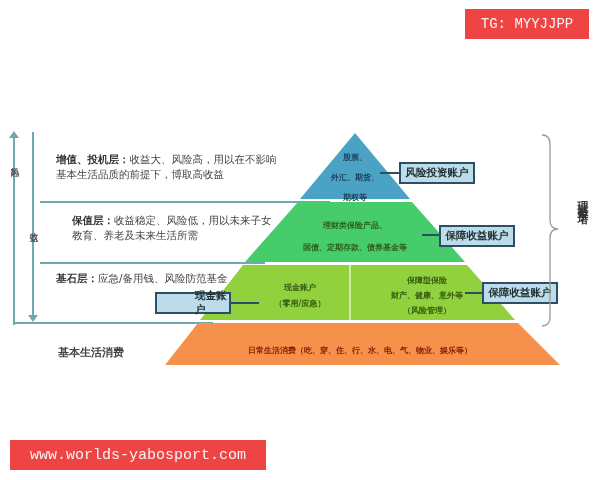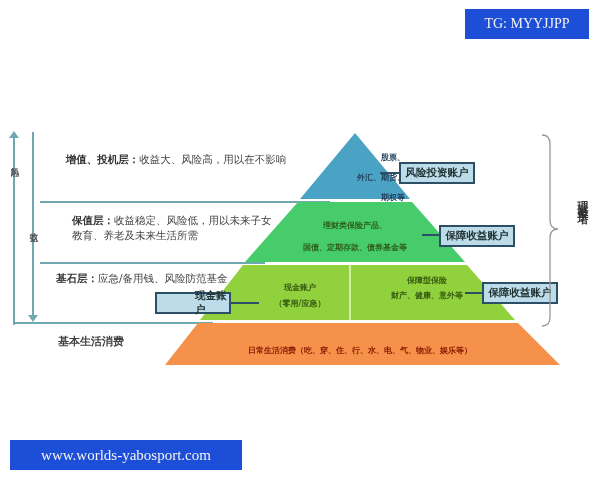--- a/index.html
+++ b/index.html
@@ -1,80 +1,82 @@
 <!DOCTYPE html>
 <html><head>
 <meta charset="utf-8">
 <style>
   html, body { margin:0; padding:0; }
   body { width:600px; height:480px; background:#ffffff; position:relative; overflow:hidden; font-family:"DejaVu Sans", sans-serif; }
   .abs { position:absolute; }
-  .watermark { background:#1d4ed8; color:#f4f4f4; font-family:Liberation Serif, serif; font-size:14px; display:flex; align-items:center; justify-content:center; }
+  .watermark { background:#ef4444; color:#f4f4f4; font-family:Liberation Mono, monospace; font-size:14px; display:flex; align-items:center; justify-content:center; }
   .desc { font-size:10.5px; color:#444; line-height:15px; }
   .desc b { color:#333; }
   .hline { background:#6fa7b3; height:2px; }
   .vline { background:#6fa7b3; width:2px; }
   .acct { background:#bcdcea; border:2px solid #2d4f66; font-size:10.5px; color:#233; display:flex; align-items:center; justify-content:center; box-sizing:border-box; font-weight:bold; }
   .conn { background:#2d4f66; height:2px; }
   .ptext { font-size:8px; color:#5a3000; text-align:center; font-weight:bold; }
   .vert { writing-mode:vertical-rl; font-size:9px; color:#444; letter-spacing:1px; }
 </style>
 </head>
 <body>
 
 <div class="abs watermark" style="left:465px;top:9px;width:124px;height:30px;">TG: MYYJJPP</div>
-<div class="abs watermark" style="left:10px;top:440px;width:232px;height:30px;font-size:15px;">www.worlds-yabosport.com</div>
+<div class="abs watermark" style="left:10px;top:440px;width:256px;height:30px;font-size:15px;">www.worlds-yabosport.com</div>
 
 <div class="abs vline" style="left:13px;top:135px;height:190px;"></div>
 <div class="abs" style="left:9px;top:131px;width:0;height:0;border-left:5px solid transparent;border-right:5px solid transparent;border-bottom:7px solid #6fa7b3;"></div>
 <div class="abs vert" style="left:8px;top:160px;">风险</div>
 <div class="abs vline" style="left:32px;top:132px;height:185px;"></div>
 <div class="abs" style="left:28px;top:315px;width:0;height:0;border-left:5px solid transparent;border-right:5px solid transparent;border-top:7px solid #6fa7b3;"></div>
 <div class="abs vert" style="left:27px;top:225px;">收益</div>
 <div class="abs hline" style="left:13px;top:322px;width:200px;"></div>
 
 <div class="abs hline" style="left:40px;top:201px;width:290px;"></div>
 <div class="abs hline" style="left:40px;top:262px;width:225px;"></div>
 
-<div class="abs desc" style="left:56px;top:152px;width:240px;text-align:center;">
+<div class="abs desc" style="left:56px;top:152px;width:240px;">
   <b>增值、投机层：</b><span>收益大、风险高，用以在不影响</span><br>
+  <span>基本生活品质的前提下，博取高收益</span>
 </div>
 <div class="abs desc" style="left:72px;top:213px;width:240px;">
   <b>保值层：</b><span>收益稳定、风险低，用以未来子女</span><br>
   <span>教育、养老及未来生活所需</span>
 </div>
 <div class="abs desc" style="left:56px;top:271px;width:240px;">
   <b>基石层：</b><span>应急/备用钱、风险防范基金</span>
 </div>
-<div class="abs desc" style="left:58px;top:335px;font-weight:bold;font-size:11px;font-family:Liberation Mono, monospace;">基本生活消费</div>
+<div class="abs desc" style="left:58px;top:345px;font-weight:bold;font-size:11px;">基本生活消费</div>
 
 <svg class="abs" style="left:0;top:0;" width="600" height="480">
   <polygon points="355,133 300,199 410,199" fill="#4aa3c4"></polygon>
   <polygon points="298,202 412,202 465,262 245,262" fill="#46cc6a"></polygon>
   <polygon points="243,265 467,265 515,320 200,320" fill="#92d13e"></polygon>
   <line x1="350" y1="265" x2="350" y2="320" stroke="#e6f5c8" stroke-width="1.5"></line>
   <polygon points="198,323 518,323 560,365 165,365" fill="#f5914a"></polygon>
 </svg>
 
-<div class="abs ptext" style="left:305px;top:148px;width:100px;color:#1f3e5a;line-height:20px;text-align:right;">
+<div class="abs ptext" style="left:305px;top:148px;width:100px;color:#1f3e5a;line-height:20px;">
   <div>股票、</div>
   <div>外汇、期货、</div>
   <div>期权等</div>
 </div>
 <div class="abs ptext" style="left:270px;top:215px;width:170px;color:#2e5e1a;line-height:22px;">
   <div>理财类保险产品、</div>
   <div>国债、定期存款、债券基金等</div>
 </div>
 <div class="abs ptext" style="left:255px;top:280px;width:90px;color:#355a10;line-height:16px;">
   <div>现金账户</div>
   <div>（零用/应急）</div>
 </div>
 <div class="abs ptext" style="left:352px;top:273px;width:110px;color:#355a10;line-height:15px;padding-left:20px;">
   <div>保障型保险</div>
   <div>财产、健康、意外等</div>
+  <div>（风险管理）</div>
 </div>
 <div class="abs ptext" style="left:200px;top:345px;width:320px;color:#8a1a00;">日常生活消费（吃、穿、住、行、水、电、气、物业、娱乐等）</div>
 
 <div class="abs conn" style="left:380px;top:172px;width:20px;"></div>
 <div class="abs acct" style="left:399px;top:162px;width:76px;height:22px;font-family:Liberation Mono, monospace;">风险投资账户</div>
 <div class="abs conn" style="left:422px;top:234px;width:18px;"></div>
 <div class="abs acct" style="left:439px;top:225px;width:76px;height:22px;">保障收益账户</div>
 <div class="abs conn" style="left:231px;top:302px;width:28px;"></div>
 <div class="abs acct" style="left:155px;top:292px;width:76px;height:22px;padding-left:38px;">现金账户</div>
 <div class="abs conn" style="left:465px;top:292px;width:18px;"></div>

